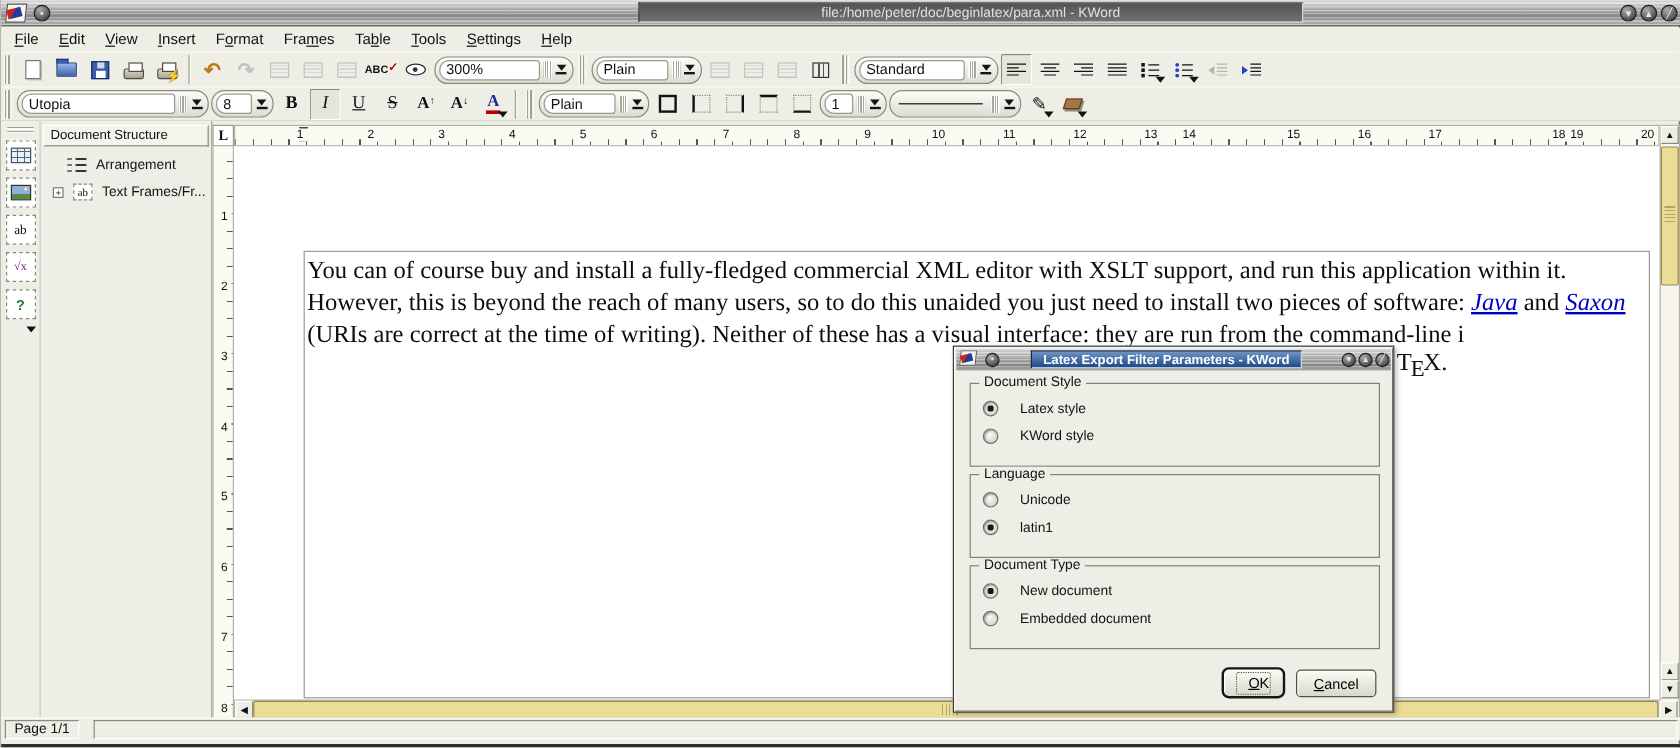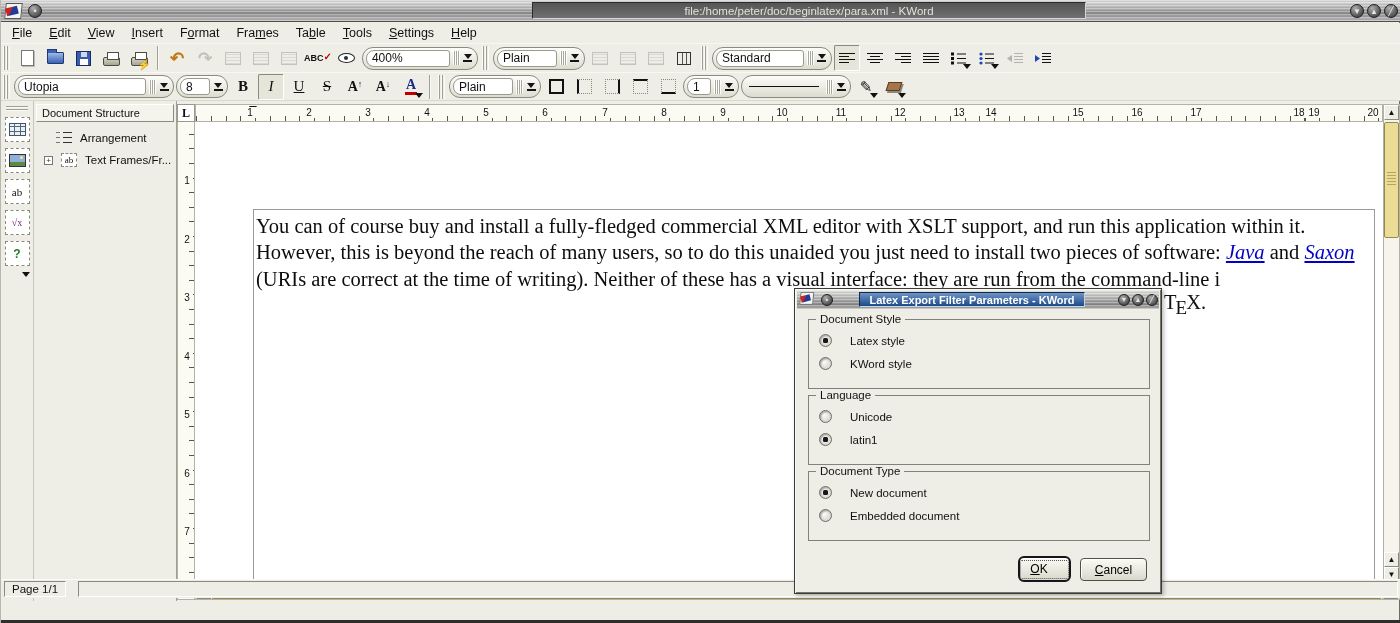--- a/index.html
+++ b/index.html
@@ -125,42 +125,42 @@
 .vscroll{position:absolute;left:1382px;top:104px;width:17px;height:496px;background:#f6f4ec;border:1px solid #b2b2a6}
 .vscroll .sb-btn{position:absolute;left:0}
 .vthumb{position:absolute;left:0;top:17px;width:15px;height:116px;background:#ecdd96;border:1px solid #97894e;border-radius:2px}
 .vthumb::after{content:"";position:absolute;left:2px;top:48px;right:2px;height:14px;background:repeating-linear-gradient(0deg,#b3a45f 0 1px,transparent 1px 3px)}
 .hscroll{position:absolute;left:194px;top:583px;width:1188px;height:17px;background:#f6f4ec;border:1px solid #b2b2a6;display:flex;align-items:stretch}
 .hthumb{flex:1;background:#ecdd96;border:1px solid #97894e;border-radius:2px;position:relative}
 .hthumb::after{content:"";position:absolute;top:2px;bottom:2px;left:49%;width:14px;background:repeating-linear-gradient(90deg,#b3a45f 0 1px,transparent 1px 3px)}
 .corner-right{position:absolute;left:1382px;top:584px}
 
 
-.statusbar{position:absolute;left:0;top:579px;width:1400px;height:19px;background:#eeeee6;border-top:1px solid #fcfcf6;display:flex;align-items:center;padding:0 3px;gap:12px}
+.statusbar{position:absolute;left:0;top:598px;width:1400px;height:19px;background:#eeeee6;border-top:1px solid #fcfcf6;display:flex;align-items:center;padding:0 3px;gap:12px}
 .sb-panel{height:16px;border:1px solid;border-color:#8a8a7e #fff #fff #8a8a7e;font-size:11.5px;display:flex;align-items:center;padding:0 7px;background:#eeeee6}
 .sb-rest{flex:1}
 .bottom-strip{position:absolute;left:0;top:620px;width:1400px;height:3px;background:#2e2e2a}
 
 
 .dialog{position:absolute;left:793px;top:288px;width:368px;height:306px;background:#eeeee6;border:1px solid #3a3a36;
  box-shadow:inset 1px 1px 0 #f8f8f2,inset -1px -1px 0 #74746a,2px 2px 4px rgba(0,0,0,.25);z-index:50}
 .dlg-title{position:absolute;left:2px;top:2px;right:2px;height:18px;
  background-image:repeating-linear-gradient(0deg,rgba(255,255,255,.30) 0 1px,rgba(0,0,0,.06) 1px 2px,transparent 2px 3px),linear-gradient(180deg,#dedede,#a4a4a4 50%,#888,#b4b4b4)}
 .dlg-icon{position:absolute;left:3px;top:1px;transform:scale(.8);transform-origin:top left}
 .dlg-round{top:3px;width:12px;height:12px;font-size:8px}
 .dlg-title-box{position:absolute;left:62px;top:1px;width:226px;height:15px;background:linear-gradient(180deg,#6f94c4,#1c4a8a);
  border:1px solid;border-color:#12294e #c8d4e4 #c8d4e4 #12294e;color:#fff;font-weight:bold;font-size:11px;display:flex;align-items:center;justify-content:center;white-space:nowrap}
 .group{position:absolute;left:13px;width:342px;height:70px;border:1px solid #82827a}
 .group-title{position:absolute;top:-7px;left:7px;background:#eeeee6;padding:0 4px;font-size:11.5px}
 .opt{position:absolute;left:10px;display:flex;align-items:center;gap:18px;font-size:11.5px}
 .radio{width:13px;height:13px;border-radius:50%;background:radial-gradient(circle at 32% 30%,#ffffff,#cccdc2);border:1px solid #6e6e66;box-shadow:inset 1px 1px 2px #9a9a90;display:flex;align-items:center;justify-content:center}
 .radio.selected::after{content:"";width:5px;height:5px;border-radius:1.5px;background:#17171c}
 .kbtn{position:absolute;height:23px;background:linear-gradient(180deg,#fbfbf5,#d8d8cb);border:1px solid #50504a;border-radius:4px;font-size:12px;display:flex;align-items:center;justify-content:center;box-shadow:inset 1px 1px 0 #fff}
 .ok{left:223px;top:267px;width:53px;height:26px;border:2px solid #16161a;border-radius:6px;background:linear-gradient(180deg,#fbfbf5,#d8d8cb)}
-.ok .inner{border:1px dotted #55554d;border-radius:2px;padding:1px 20px 2px 9px}
+.ok .inner{border:1px dotted #55554d;border-radius:2px;padding:1px 0 2px 9px}
 .cancel{left:285px;top:269px;width:67px}
 </style>
 </head>
 <body>
 
 <div class="screen">
 
   <div class="titlebar">
     <span class="kword-icon"></span>
     <span class="round-btn" style="left:27px">
@@ -230,21 +230,21 @@
     <span class="tb-btn">
         <span class="abc">
           <span class="t">ABC</span>
           <span class="k">✓</span>
         </span>
       </span>
     <span class="tb-btn">
         <span class="eye"></span>
       </span>
     <span class="combo w-zoom">
-      <span class="field">400%</span>
+      <span class="field">300%</span>
       <span class="grip"></span>
         <span class="darr"></span>
     </span>
     <span class="handle"></span>
     <span class="combo w-pstyle">
       <span class="field">Plain</span>
       <span class="grip"></span>
         <span class="darr"></span>
     </span>
     <span class="tb-btn dis">

